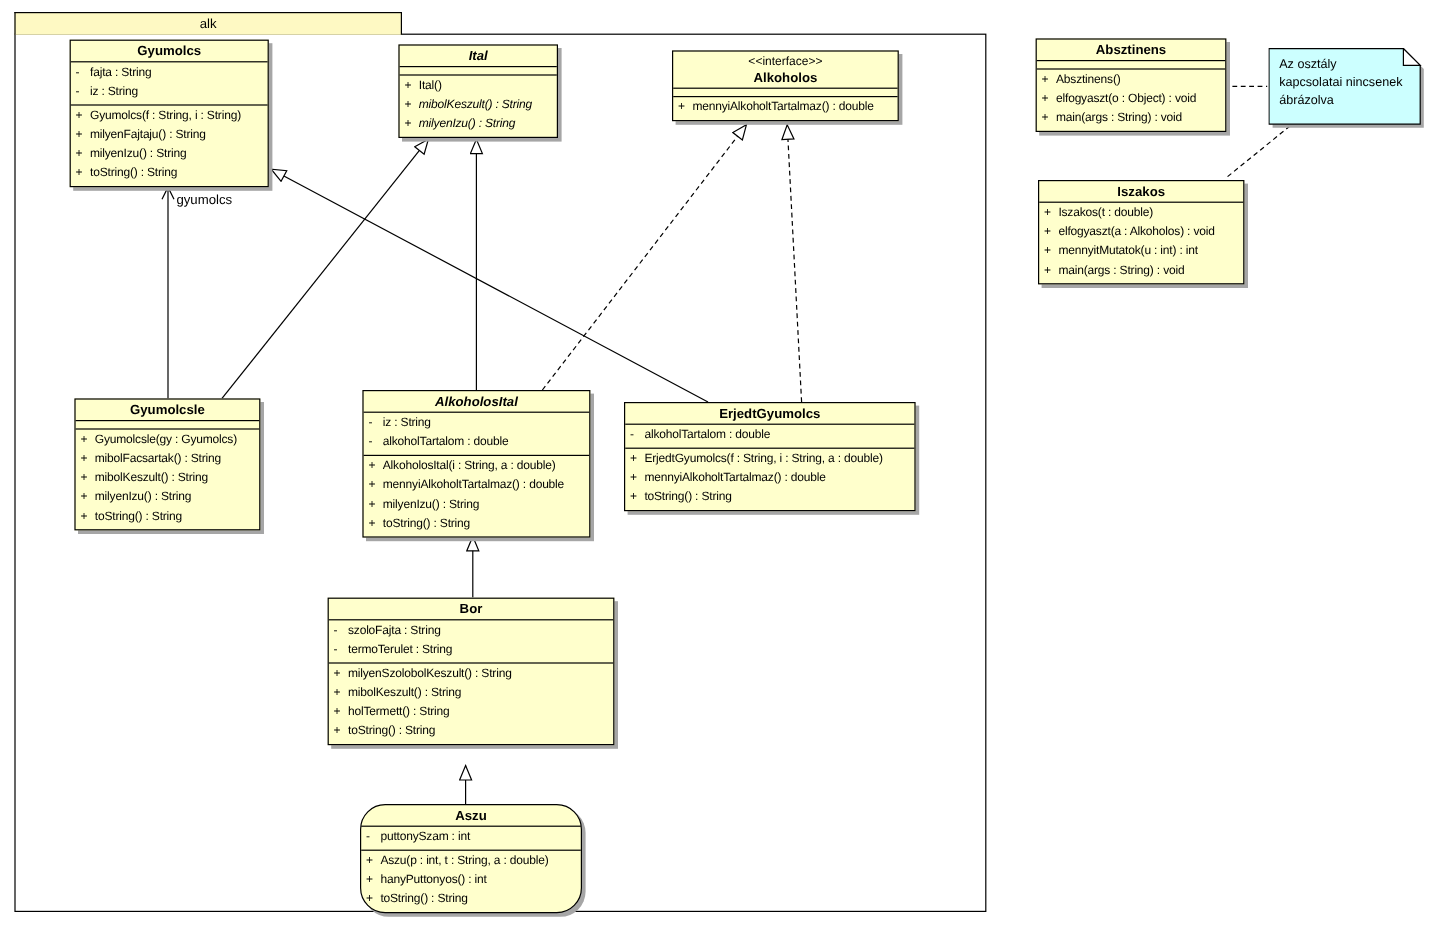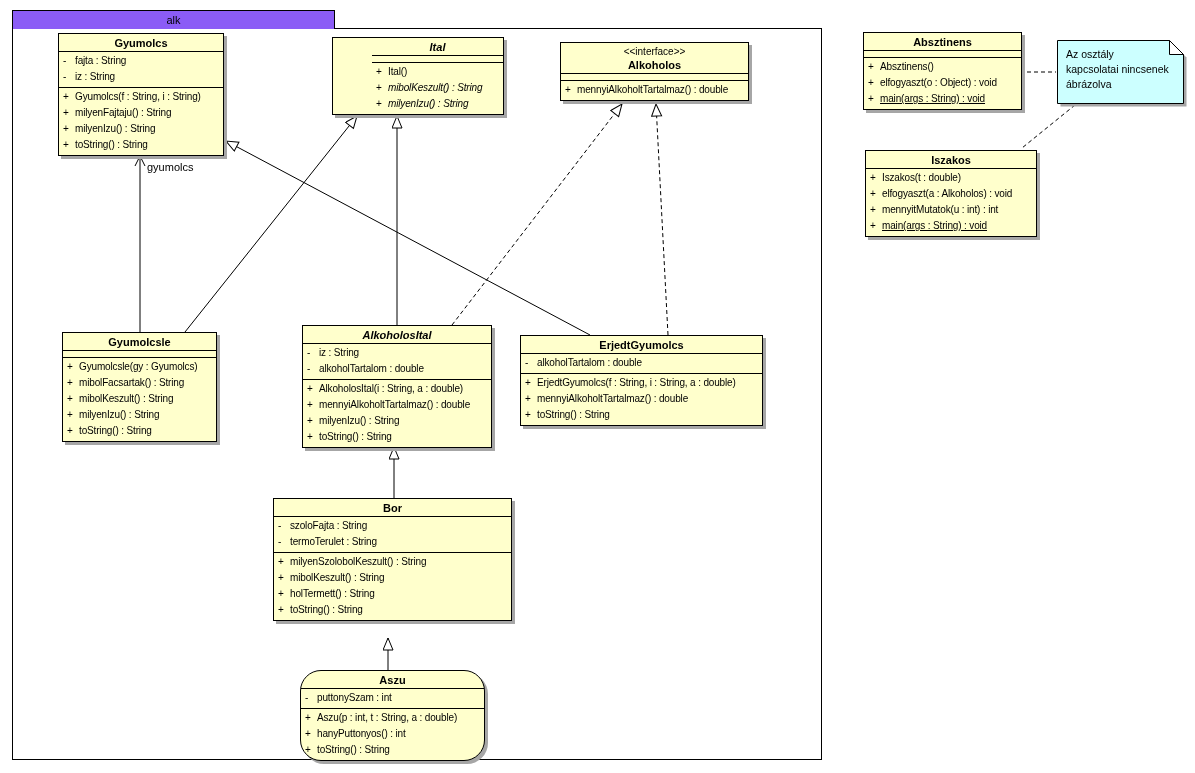--- a/index.html
+++ b/index.html
@@ -3,36 +3,36 @@
 <meta charset="utf-8">
 <style>
   html,body{margin:0;padding:0;background:#fff;}
   #canvas{position:relative;width:1195px;height:773px;background:#fff;
           font-family:"Liberation Sans", sans-serif;color:#000;overflow:hidden;}
 
   
   .pkg-frame{position:absolute;left:12px;top:28px;width:808px;height:730px;
              border:1px solid #000;background:transparent;}
   .pkg-tab{position:absolute;left:12px;top:10px;width:321px;height:18px;
-           border:1px solid #000;border-bottom:none;background:#8b5cf6;
+           border:1px solid #000;border-bottom:none;background:#fef9c3;
            text-align:center;font-size:11px;line-height:18px;}
 
   
   #conn-layer{position:absolute;left:0;top:0;width:1195px;height:773px;z-index:1;}
   .conn{stroke:#000;stroke-width:1;fill:none;}
   .dash{stroke-dasharray:4 3;}
 
   
   .classbox{position:absolute;z-index:2;background:#FFFFCC;border:1px solid #000;
             box-shadow:3px 3px 0 #a6a6a6;font-size:10px;}
   .titlebar{padding:2px 2px 1px 2px;text-align:center;}
   .cname{font-weight:bold;font-size:11px;line-height:14px;}
   .stereo{font-size:10px;line-height:13px;}
   .it{font-style:italic;}
-  .un{text-decoration:underline;}
+  .un{}
   .compartment{border-top:1px solid #000;padding:1px 0 2px 0;}
   .compartment.empty{height:6px;padding:0;}
   .mrow{line-height:16px;white-space:nowrap;overflow:hidden;}
   .vis{display:inline-block;width:12px;padding-left:4px;}
   .txt{letter-spacing:-0.15px;}
 
   
   .assoc-label{position:absolute;left:147px;top:161px;font-size:11px;z-index:2;}
 
   
@@ -81,21 +81,21 @@
           <div class="mrow"><span class="vis">-</span><span class="txt">fajta : String</span></div>
           <div class="mrow"><span class="vis">-</span><span class="txt">iz : String</span></div>
         </div>
         <div class="compartment">
           <div class="mrow"><span class="vis">+</span><span class="txt">Gyumolcs(f : String, i : String)</span></div>
           <div class="mrow"><span class="vis">+</span><span class="txt">milyenFajtaju() : String</span></div>
           <div class="mrow"><span class="vis">+</span><span class="txt">milyenIzu() : String</span></div>
           <div class="mrow"><span class="vis">+</span><span class="txt">toString() : String</span></div>
         </div>
       </div>
-      <div class="classbox" style="left: 332px; top: 37px; width: 131px; padding-left: 39px;">
+      <div class="classbox" style="left: 332px; top: 37px; width: 131px;">
         <div class="titlebar">
           <div class="cname it">Ital</div>
         </div>
         <div class="compartment empty"></div>
         <div class="compartment">
           <div class="mrow"><span class="vis">+</span><span class="txt">Ital()</span></div>
           <div class="mrow"><span class="vis">+</span><span class="txt it">mibolKeszult() : String</span></div>
           <div class="mrow"><span class="vis">+</span><span class="txt it">milyenIzu() : String</span></div>
         </div>
       </div>

